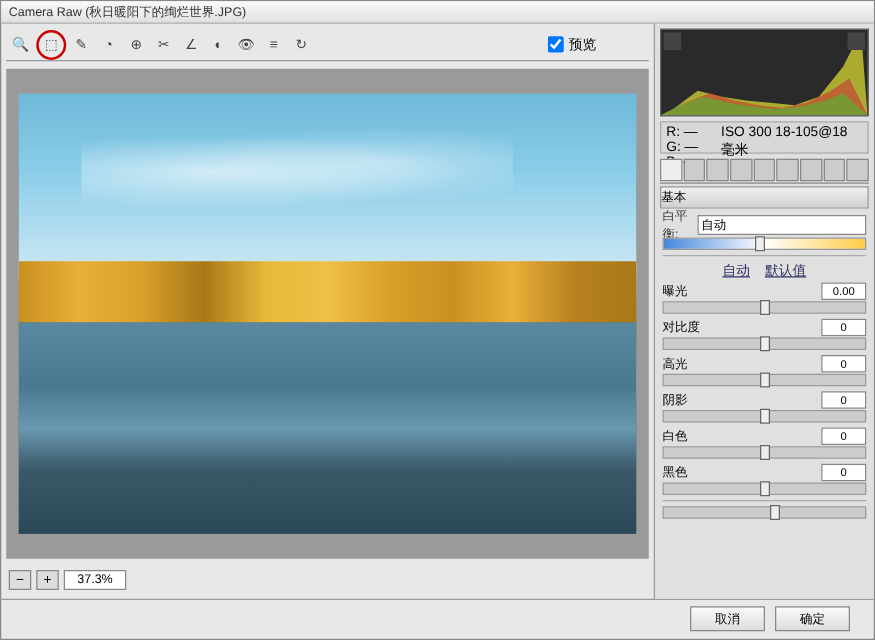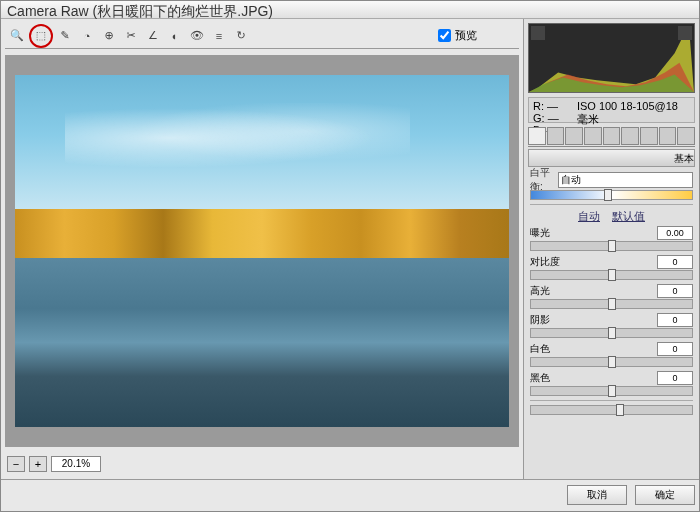--- a/index.html
+++ b/index.html
@@ -1,18 +1,18 @@
 <!DOCTYPE html>
 <html><head>
 <meta charset="utf-8">
 <style>
 *{box-sizing:border-box;margin:0;padding:0;font-family:"Microsoft YaHei",Arial,sans-serif;font-size:11px}
 body{background:#fff;width:700px;height:512px;overflow:hidden}
 .window{width:700px;height:512px;background:#e8e8e8;border:1px solid #888}
-.titlebar{height:18px;background:linear-gradient(#fafafa,#e0e0e0);border-bottom:1px solid #aaa;padding:2px 6px;font-size:14px;color:#333}
+.titlebar{height:18px;background:linear-gradient(#fafafa,#e0e0e0);border-bottom:1px solid #aaa;padding:2px 6px;font-size:10px;color:#333}
 .main{display:flex;height:460px}
 .left{flex:1;display:flex;flex-direction:column;padding:4px}
 .toolbar{height:26px;display:flex;align-items:center;gap:2px;padding:2px;border-bottom:1px solid #999}
 .tool{width:20px;height:20px;display:flex;align-items:center;justify-content:center;cursor:pointer;color:#444}
 .tool.circled{border:2px solid #c00;border-radius:50%;width:24px;height:24px}
 .preview-chk{margin-left:auto;display:flex;align-items:center;gap:4px;font-size:10px;margin-right:40px}
 .canvas-wrap{flex:1;background:#9a9a9a;margin:6px 0;position:relative;display:flex;align-items:center;justify-content:center}
 .canvas{width:96%;height:90%;background:linear-gradient(180deg,#7ec8e8 0%,#5db4dc 25%,#a8d8ea 40%,#e8a838 42%,#d89028 45%,#b87818 50%,#4a6878 52%,#6898b0 65%,#3a5868 75%,#2a4858 100%);position:relative;overflow:hidden}
 .sky{position:absolute;top:0;left:0;right:0;height:42%;background:linear-gradient(180deg,#6eb8d8 0%,#88cce8 40%,#b8e0f0 80%,#d0e8f4 100%)}
 .clouds{position:absolute;top:8%;left:10%;right:20%;height:20%;background:radial-gradient(ellipse at 30% 50%,rgba(255,255,255,0.6),transparent 60%),radial-gradient(ellipse at 70% 40%,rgba(255,255,255,0.4),transparent 50%)}
@@ -24,37 +24,37 @@
 .zoom-val{width:50px;height:16px;background:#fff;border:1px solid #888;text-align:center;line-height:14px;font-size:10px}
 .right{width:176px;background:#e0e0e0;border-left:1px solid #999;display:flex;flex-direction:column;padding:2px}
 .histo{height:70px;background:#2a2a2a;margin:2px;position:relative;border:1px solid #666}
 .histo-btn{position:absolute;width:14px;height:14px;background:#444;top:2px}
 .histo svg{width:100%;height:100%}
 .info{height:26px;background:#d8d8d8;font-size:9px;padding:2px 4px;display:flex;gap:8px;border:1px solid #aaa;margin:2px}
 .info-l{width:40px}
 .tab-row{height:20px;display:flex;gap:1px;margin:2px;border-bottom:1px solid #888}
 .tab{width:18px;height:18px;background:#ccc;border:1px solid #888;cursor:pointer}
 .tab.active{background:#eee}
-.panel-title{height:18px;background:linear-gradient(#f0f0f0,#d0d0d0);text-align:right;font-size:10px;line-height:18px;border:1px solid #999;margin:0 2px}
+.panel-title{height:18px;background:linear-gradient(#f0f0f0,#d0d0d0);text-align:left;font-size:10px;line-height:18px;border:1px solid #999;margin:0 2px}
 .panel{flex:1;overflow-y:auto;padding:4px;background:#e0e0e0}
 .row{display:flex;align-items:center;height:18px;margin-bottom:1px}
 .lbl{width:28px;font-size:10px;color:#333}
 .sel{flex:1;height:16px;background:#fff;border:1px solid #888;font-size:10px;padding:0 2px}
 .slider-row{margin-bottom:4px}
 .slider-head{display:flex;justify-content:space-between;align-items:center;height:14px}
 .slider-head .sl{font-size:10px}
 .slider-head .sv{width:36px;height:14px;background:#fff;border:1px solid #888;text-align:center;font-size:9px;line-height:12px}
 .slider{height:10px;position:relative;background:linear-gradient(90deg,#ccc,#ccc);border:1px solid #999;margin-top:1px}
 .slider.temp{background:linear-gradient(90deg,#48d,#fff,#fc4)}
 .slider.tint{background:linear-gradient(90deg,#4c4,#fff,#c4c)}
 .thumb{position:absolute;width:8px;height:12px;background:#eee;border:1px solid #666;top:-2px;transform:translateX(-50%)}
 .sep{height:1px;background:#aaa;margin:4px 0}
 .auto-row{display:flex;justify-content:center;gap:12px;font-size:10px;margin:2px 0}
 .auto-row span{text-decoration:underline;cursor:pointer;color:#336}
-.footer{height:30px;display:flex;justify-content:flex-end;align-items:center;gap:8px;padding:0 4px;border-top:1px solid #999}
+.footer{height:30px;display:flex;justify-content:flex-end;align-items:center;gap:8px;padding:0 19px;border-top:1px solid #999}
 .btn{width:60px;height:20px;background:linear-gradient(#fafafa,#ddd);border:1px solid #888;font-size:10px;cursor:pointer}
 </style>
 </head>
 <body>
 
 <div class="window">
   <div class="titlebar">Camera Raw (秋日暖阳下的绚烂世界.JPG)</div>
   <div class="main">
     <div class="left">
       <div class="toolbar">
@@ -79,41 +79,41 @@
           <div class="sky"></div>
           <div class="clouds"></div>
           <div class="trees"></div>
           <div class="tree-refl"></div>
           <div class="reflection"></div>
         </div>
       </div>
       <div class="zoom-bar">
         <div class="zoom-btn">−</div>
         <div class="zoom-btn">+</div>
-        <div class="zoom-val">20.1%</div>
+        <div class="zoom-val">37.3%</div>
       </div>
     </div>
     <div class="right">
       <div class="histo">
         <div class="histo-btn" style="left:2px"></div>
         <div class="histo-btn" style="right:2px"></div>
         <svg viewBox="0 0 170 70" preserveAspectRatio="none">
           <path d="M0,70 L10,65 L30,50 L50,55 L70,58 L90,60 L110,62 L130,55 L150,30 L160,10 L165,5 L170,70 Z" fill="#cc3" opacity="0.8"></path>
           <path d="M0,70 L20,60 L40,52 L60,58 L80,62 L100,64 L120,60 L140,50 L155,40 L170,70 Z" fill="#c33" opacity="0.6"></path>
           <path d="M0,70 L15,62 L35,55 L55,60 L75,63 L95,65 L115,63 L135,58 L150,52 L170,70 Z" fill="#3c3" opacity="0.5"></path>
         </svg>
       </div>
       <div class="info">
         <div class="info-l">
           <div>R: <span>—</span></div>
           <div>G: <span>—</span></div>
           <div>B: <span>—</span></div>
         </div>
         <div>
-          <div><span>ISO 100</span> <span>18-105@18 毫米</span></div>
+          <div><span>ISO 300</span> <span>18-105@18 毫米</span></div>
         </div>
       </div>
       <div class="tab-row">
         <div class="tab active"></div>
         <div class="tab"></div>
         <div class="tab"></div>
         <div class="tab"></div>
         <div class="tab"></div>
         <div class="tab"></div>
         <div class="tab"></div>

